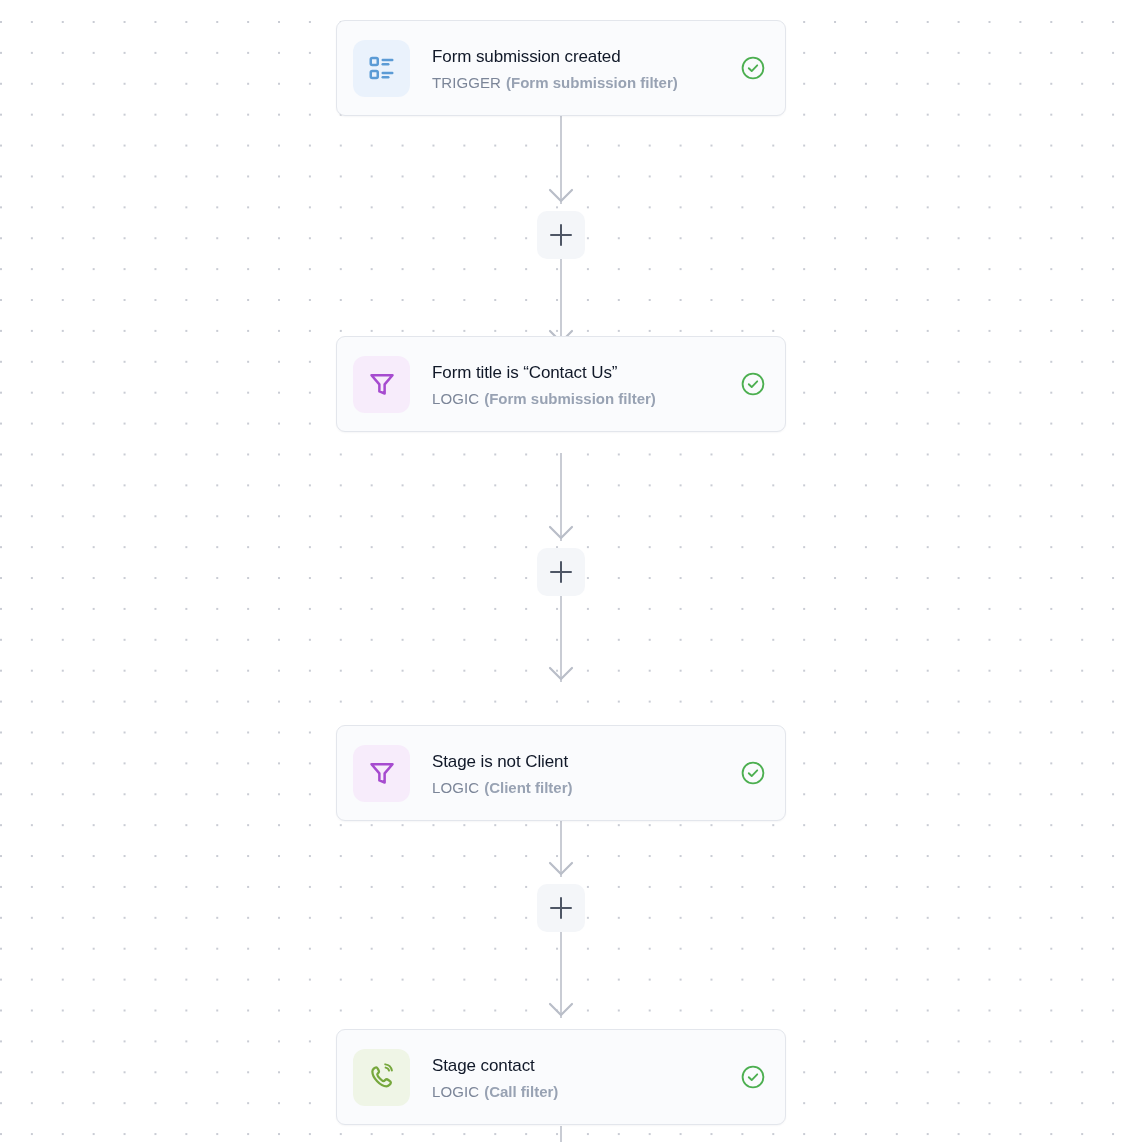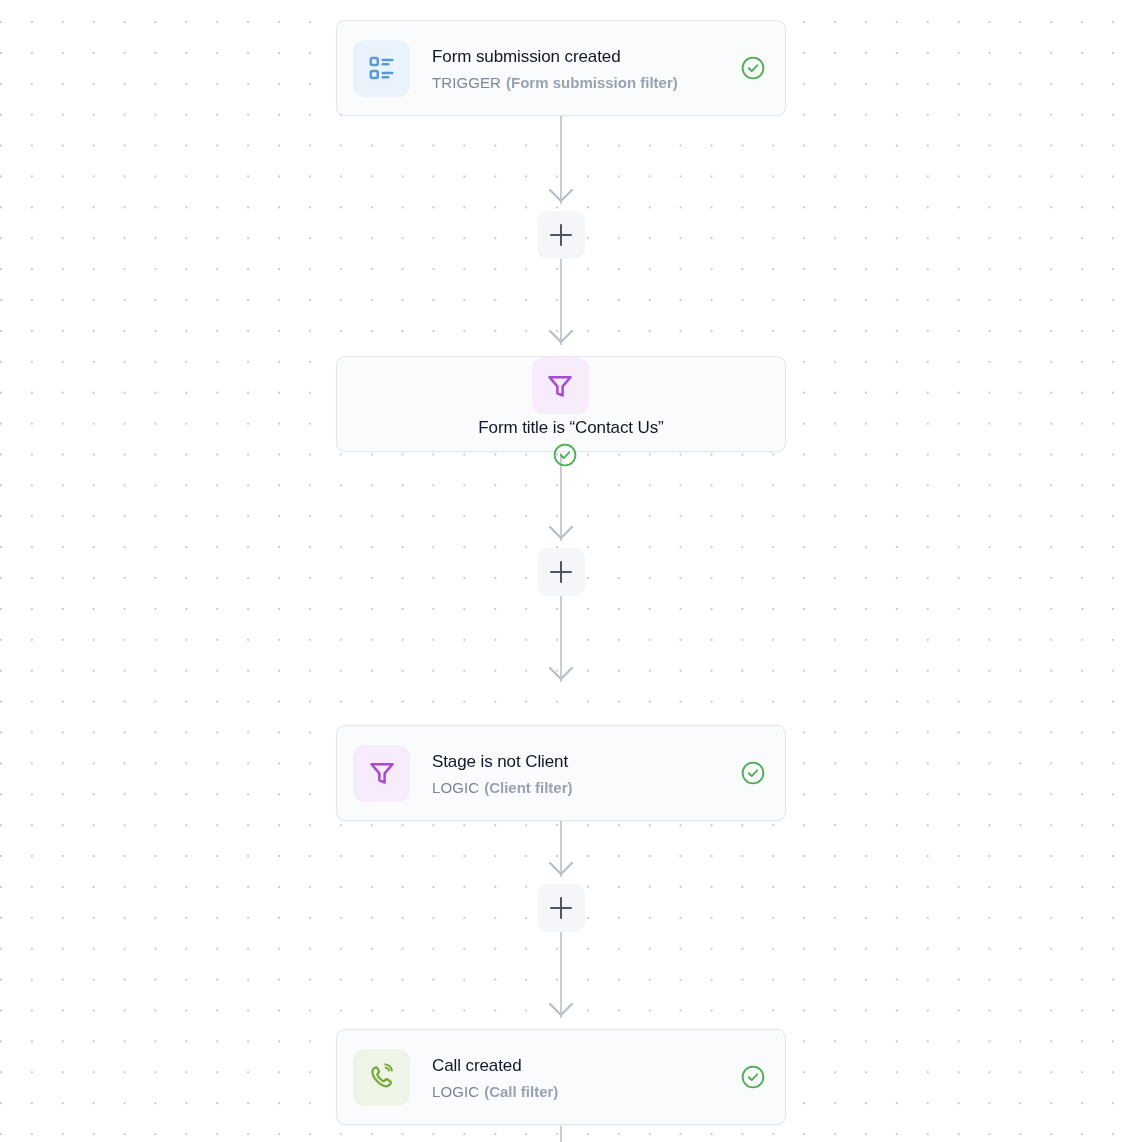--- a/index.html
+++ b/index.html
@@ -219,28 +219,31 @@
         <circle cx="12" cy="12" r="9.6" stroke="#4caf50" stroke-width="1.7"></circle>
         <path d="M8.1 12.2 L10.8 14.8 L15.9 9.5" stroke="#4caf50" stroke-width="1.7" stroke-linecap="round" stroke-linejoin="round" fill="none"></path>
       </svg>
     </div>
   </div>
 
   <div class="plus-btn" style="top:211px;">
     <span class="plus-glyph"></span>
   </div>
 
-  <div class="node-card" style="top:356px;flex-direction:column;">
+  <div class="node-card" style="top:336px;">
     <div class="node-icon tone-logic">
       <svg width="30" height="30" viewBox="0 0 24 24" fill="none">
         <path d="M3.6 5.0 H20.4 L14.1 12.3 V19.6 L9.9 17.9 V12.3 Z" stroke="#a64bcf" stroke-width="2" stroke-linejoin="round" fill="none"></path>
       </svg>
     </div>
     <div class="node-text">
       <div class="node-title">Form title is “Contact Us”</div>
+      <div class="node-sub">
+        <span class="kind">LOGIC</span><span class="detail">(Form submission filter)</span>
+      </div>
     </div>
     <div class="node-status">
       <svg width="26" height="26" viewBox="0 0 24 24" fill="none">
         <circle cx="12" cy="12" r="9.6" stroke="#4caf50" stroke-width="1.7"></circle>
         <path d="M8.1 12.2 L10.8 14.8 L15.9 9.5" stroke="#4caf50" stroke-width="1.7" stroke-linecap="round" stroke-linejoin="round" fill="none"></path>
       </svg>
     </div>
   </div>
 
   <div class="plus-btn" style="top:548px;">
@@ -273,21 +276,21 @@
 
   <div class="node-card" style="top:1029px;">
     <div class="node-icon tone-action">
       <svg width="30" height="30" viewBox="0 0 24 24" fill="none">
         <path d="M7.4 4.2 C6.2 4.2 4.3 6.0 4.3 7.6 C4.3 12.6 10.7 19.4 15.6 19.4 C17.2 19.4 19.1 17.6 19.1 16.4 C19.1 15.6 16.4 13.8 15.6 13.8 C14.9 13.8 14.0 15.3 13.3 15.3 C12.1 15.3 8.2 11.3 8.2 10.0 C8.2 9.3 9.6 8.5 9.6 7.8 C9.6 7.0 8.2 4.2 7.4 4.2 Z" stroke="#76a73c" stroke-width="1.8" stroke-linejoin="round" fill="none"></path>
         <path d="M14.9 4.5 C16.2 4.7 17.3 5.6 17.6 6.9" stroke="#76a73c" stroke-width="1.6" stroke-linecap="round" fill="none"></path>
         <path d="M14.6 1.9 C17.2 2.2 19.4 4.2 19.9 6.8" stroke="#76a73c" stroke-width="1.6" stroke-linecap="round" fill="none"></path>
       </svg>
     </div>
     <div class="node-text">
-      <div class="node-title">Call created</div>
+      <div class="node-title">Stage contact</div>
       <div class="node-sub">
         <span class="kind">LOGIC</span><span class="detail">(Call filter)</span>
       </div>
     </div>
     <div class="node-status">
       <svg width="26" height="26" viewBox="0 0 24 24" fill="none">
         <circle cx="12" cy="12" r="9.6" stroke="#4caf50" stroke-width="1.7"></circle>
         <path d="M8.1 12.2 L10.8 14.8 L15.9 9.5" stroke="#4caf50" stroke-width="1.7" stroke-linecap="round" stroke-linejoin="round" fill="none"></path>
       </svg>
     </div>

